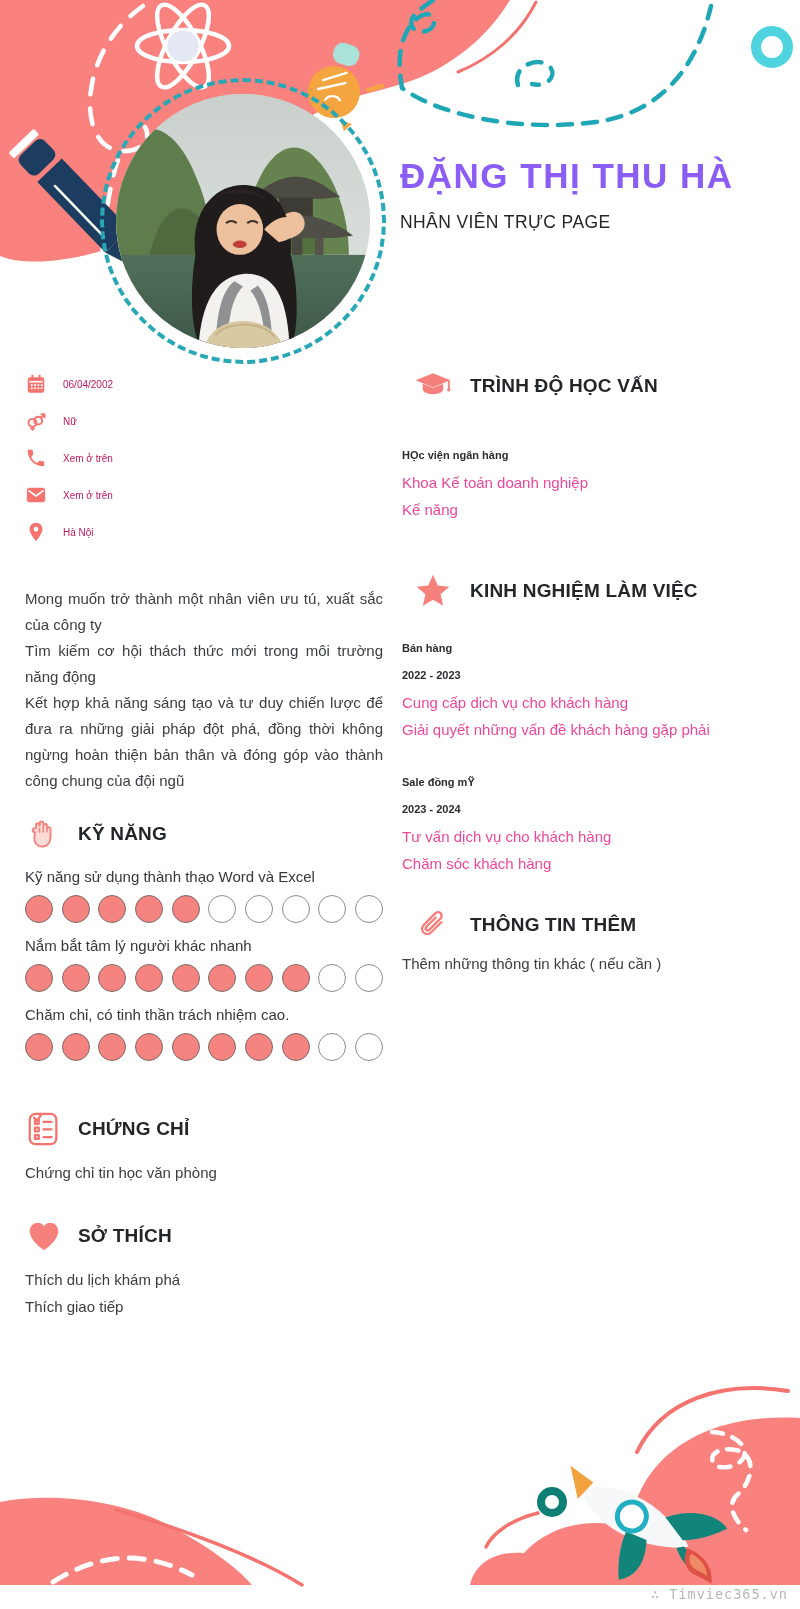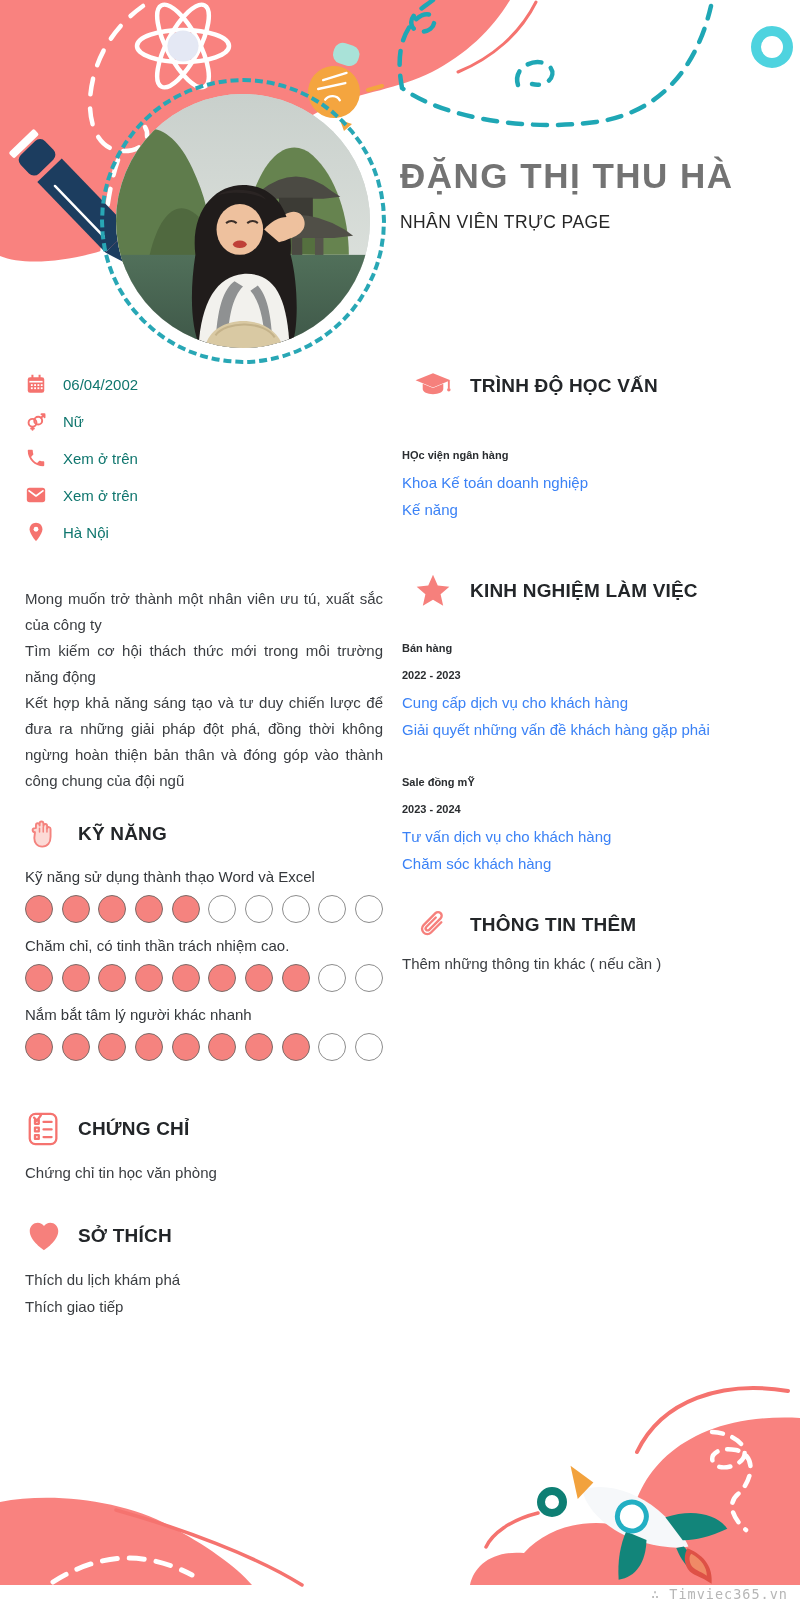--- a/index.html
+++ b/index.html
@@ -13,32 +13,32 @@
 
   
   .photo-ring { position:absolute; left:100px; top:78px; width:286px; height:286px;
     border:4px dashed #28A7B5; border-radius:50%; z-index:2; }
   .photo { position:absolute; left:116px; top:94px; width:254px; height:254px;
     border-radius:50%; overflow:hidden; z-index:2; background:#cfd6d2; }
   .photo svg { display:block; width:100%; height:100%; }
 
   
   .name-block { position:absolute; left:400px; top:156px; width:390px; z-index:3; }
-  .name-block h1 { font-size:35px; font-weight:bold; letter-spacing:1.5px; color:#737373; }
+  .name-block h1 { font-size:35px; font-weight:bold; letter-spacing:1.5px; color:#8b5cf6; }
   .name-block .job-title { margin-top:16px; font-size:17.5px; letter-spacing:.4px; color:#262626; }
 
   
   .left-col  { position:absolute; left:25px;  top:370px; width:358px; z-index:3; }
   .right-col { position:absolute; left:400px; top:366px; width:384px; z-index:3; }
 
   
   .info-row { display:flex; align-items:center; gap:16px; height:28px; margin-bottom:9px; }
   .info-row .i-ico { width:22px; height:22px; flex:none; }
   .info-row .i-ico svg { display:block; width:100%; height:100%; }
-  .info-row .i-val { font-size:15px; color:#0f766e; }
+  .info-row .i-val { font-size:10px; color:#be185d; }
 
   
   .sec-head { display:flex; align-items:center; gap:15px; }
   .sec-head .s-ico { width:38px; height:40px; flex:none; display:flex; align-items:center; }
   .sec-head .s-ico svg { display:block; width:100%; }
   .sec-head h2 { font-size:19px; font-weight:bold; color:#232629; letter-spacing:.2px; }
   .right-col .sec-head { padding-left:14px; gap:18px; }
 
   .sec-objective { margin-top:40px; }
   .obj-text { margin-top:6px; }
@@ -53,21 +53,21 @@
 
   .sec-cert { margin-top:48px; }
   .plain-list { margin-top:10px; }
   .plain-list div { font-size:15px; color:#3a3d41; line-height:27px; }
 
   .sec-hobby { margin-top:30px; }
 
   
   .sec-body { margin-top:36px; padding-left:2px; }
   .b-strong { font-size:11px; font-weight:bold; color:#2a2d30; line-height:27px; }
-  .b-line   { font-size:15px; color:#3b82f6; line-height:27px; }
+  .b-line   { font-size:15px; color:#ec4899; line-height:27px; }
   .sec-exp { margin-top:48px; }
   .job { margin-top:24px; }
   .job + .job { margin-top:26px; }
   .sec-add { margin-top:28px; }
   .add-note { margin-top:10px; font-size:15px; color:#3a3d41; }
 
   
   .watermark { position:absolute; right:12px; top:1586px; z-index:4;
     font-family:"DejaVu Sans Mono","Liberation Mono",monospace;
     font-size:13.5px; color:#b6b6b6; letter-spacing:1px; }
@@ -256,36 +256,36 @@
             <span class="dot filled"></span>
             <span class="dot filled"></span>
             <span class="dot"></span>
             <span class="dot"></span>
             <span class="dot"></span>
             <span class="dot"></span>
             <span class="dot"></span>
           </div>
       </div>
       <div class="skill">
+        <div class="skill-label">Nắm bắt tâm lý người khác nhanh</div>
+        <div class="dots">
+            <span class="dot filled"></span>
+            <span class="dot filled"></span>
+            <span class="dot filled"></span>
+            <span class="dot filled"></span>
+            <span class="dot filled"></span>
+            <span class="dot filled"></span>
+            <span class="dot filled"></span>
+            <span class="dot filled"></span>
+            <span class="dot"></span>
+            <span class="dot"></span>
+          </div>
+      </div>
+      <div class="skill">
         <div class="skill-label">Chăm chỉ, có tinh thần trách nhiệm cao.</div>
-        <div class="dots">
-            <span class="dot filled"></span>
-            <span class="dot filled"></span>
-            <span class="dot filled"></span>
-            <span class="dot filled"></span>
-            <span class="dot filled"></span>
-            <span class="dot filled"></span>
-            <span class="dot filled"></span>
-            <span class="dot filled"></span>
-            <span class="dot"></span>
-            <span class="dot"></span>
-          </div>
-      </div>
-      <div class="skill">
-        <div class="skill-label">Nắm bắt tâm lý người khác nhanh</div>
         <div class="dots">
             <span class="dot filled"></span>
             <span class="dot filled"></span>
             <span class="dot filled"></span>
             <span class="dot filled"></span>
             <span class="dot filled"></span>
             <span class="dot filled"></span>
             <span class="dot filled"></span>
             <span class="dot filled"></span>
             <span class="dot"></span>

